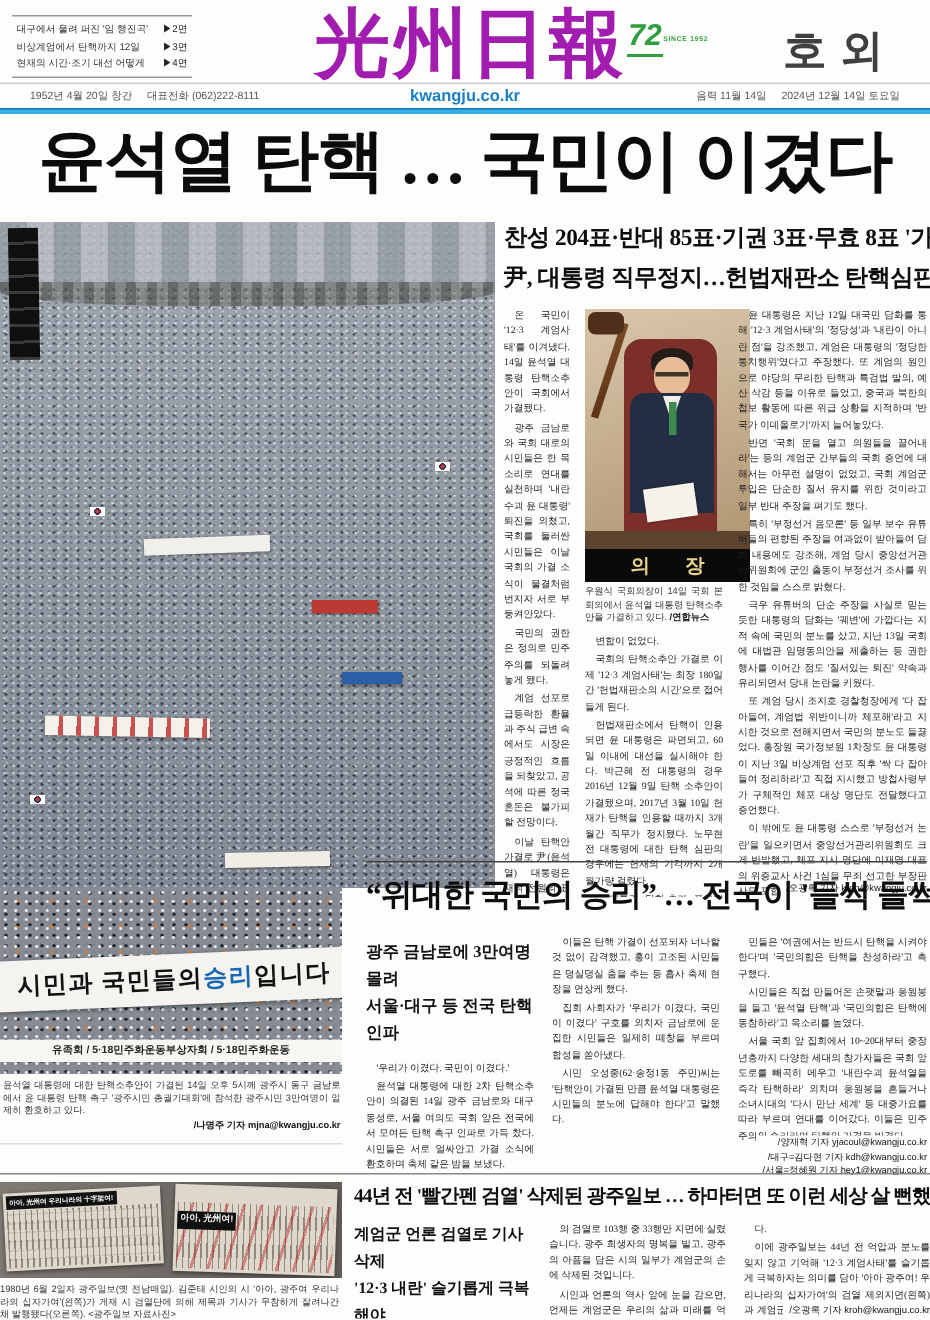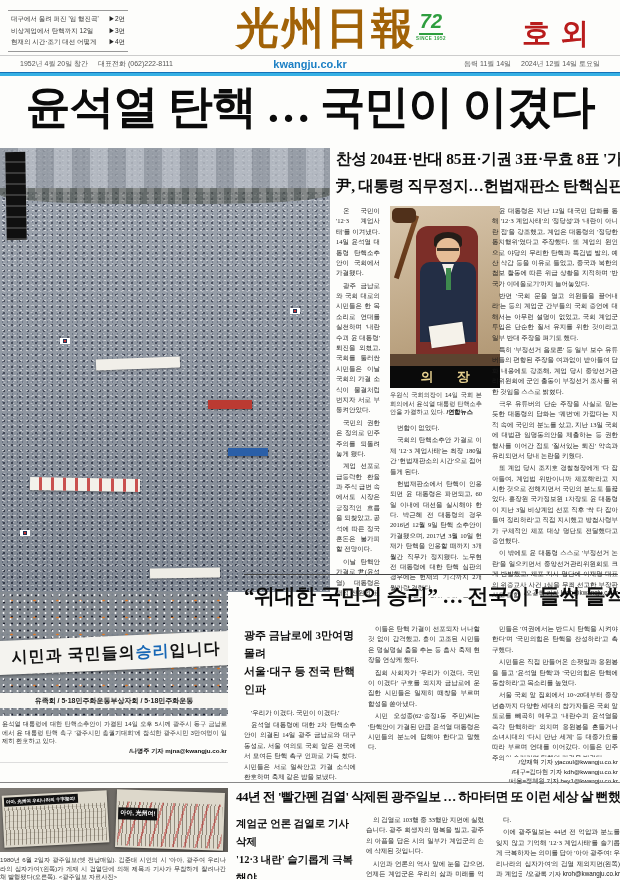--- a/index.html
+++ b/index.html
@@ -10,27 +10,27 @@
   
   .index-box { position:absolute; left:8px; top:10px; width:120px; height:42px;
                border-top:1px solid #999; border-bottom:1px solid #999; padding:4px 3px;
                display:flex; flex-direction:column; justify-content:space-between;
                font-family:"Liberation Sans", sans-serif; font-size:6.5px; color:#333; }
   .idx-row { display:flex; justify-content:space-between; white-space:nowrap; overflow:hidden; }
   .idx-page { color:#222; margin-left:3px; }
 
   .brand { position:absolute; left:196px; top:2px; width:290px; height:54px;
            display:flex; align-items:center; justify-content:center; }
-  .brand-title { font-size:43px; font-weight:900; letter-spacing:2px; color:#a16207; line-height:50px; }
-  .brand-logo { display:inline-flex; flex-direction:column; align-items:center; margin-left:0; transform:translateY(-4px); }
+  .brand-title { font-size:50px; font-weight:900; letter-spacing:2px; color:#a21caf; line-height:50px; }
+  .brand-logo { display:inline-flex; flex-direction:row; align-items:center; margin-left:0; transform:translateY(-4px); }
   .logo-num { color:#2f9e3f; font:italic 900 20px "Liberation Sans", sans-serif; border-bottom:2px solid #2f9e3f; padding:0 1px; }
   .logo-since { color:#2f9e3f; font:700 4.5px "Liberation Sans", sans-serif; letter-spacing:.5px; margin-top:1px; }
 
   .edition { position:absolute; left:522px; top:14px; font-size:29px; font-weight:900;
-             color:#b91c1c; letter-spacing:9px; white-space:nowrap; }
+             color:#404040; letter-spacing:9px; white-space:nowrap; }
 
   .info-bar { position:absolute; left:0; right:0; top:55px; height:17px; border-top:1px solid #ccc;
               display:flex; align-items:center; padding:0 20px;
               font-family:"Liberation Sans", sans-serif; font-size:7px; color:#555; }
   .info-left span { margin-right:8px; }
   .info-site { position:absolute; left:50%; transform:translateX(-50%);
                color:#1b7fc4; font-weight:bold; font-size:11px; }
   .info-right { margin-left:auto; } .info-right span { margin-left:8px; }
   .blue-rule { position:absolute; left:0; right:0; top:72px; height:4px;
                background:#35b0e4; border-top:1px solid #1472b8; }

